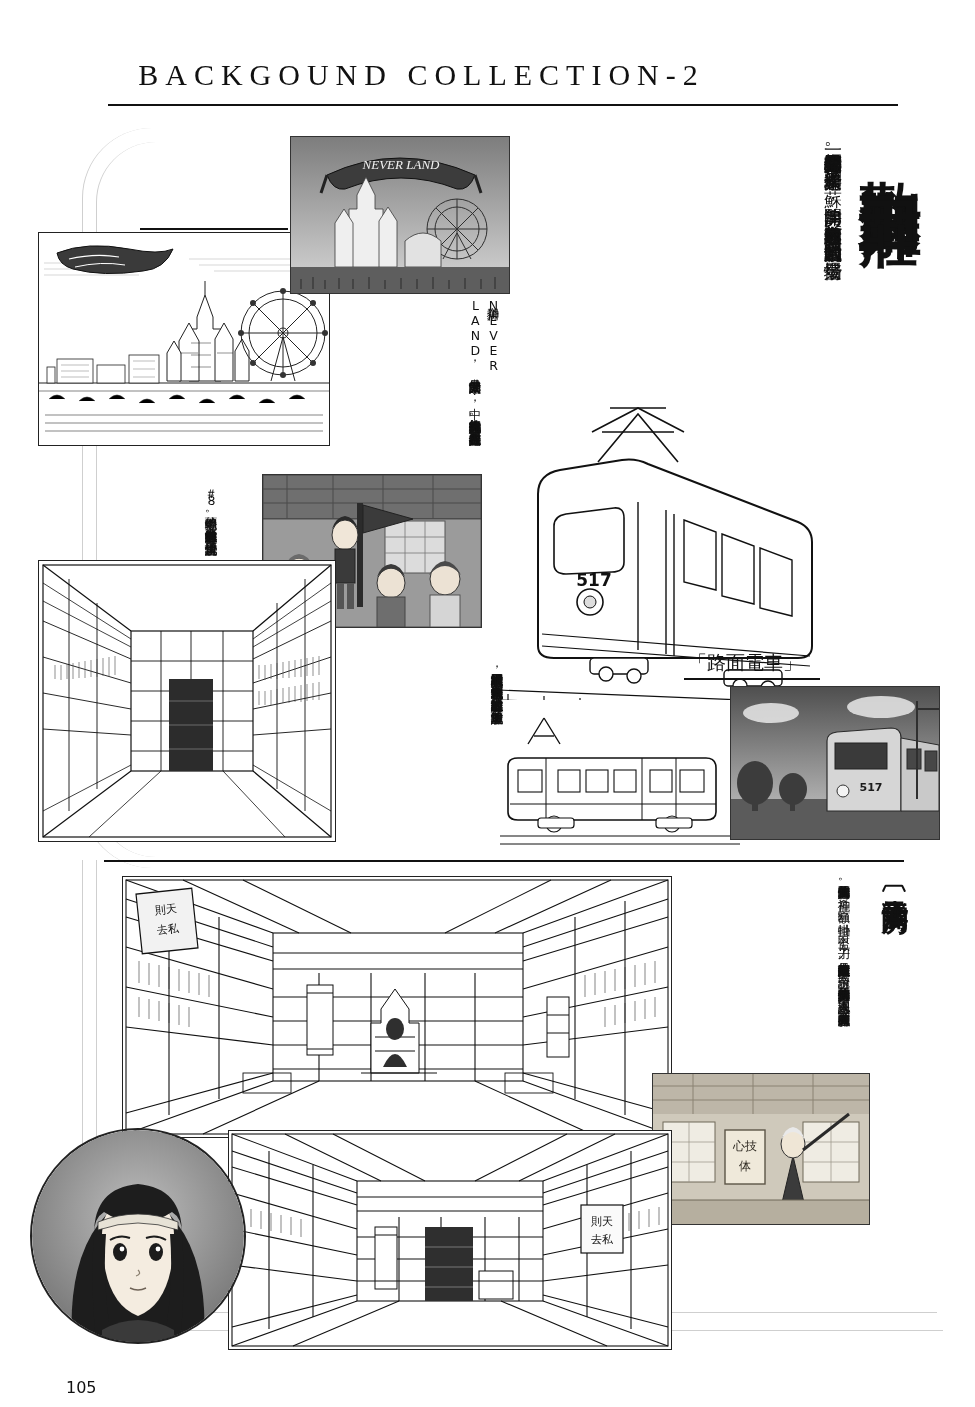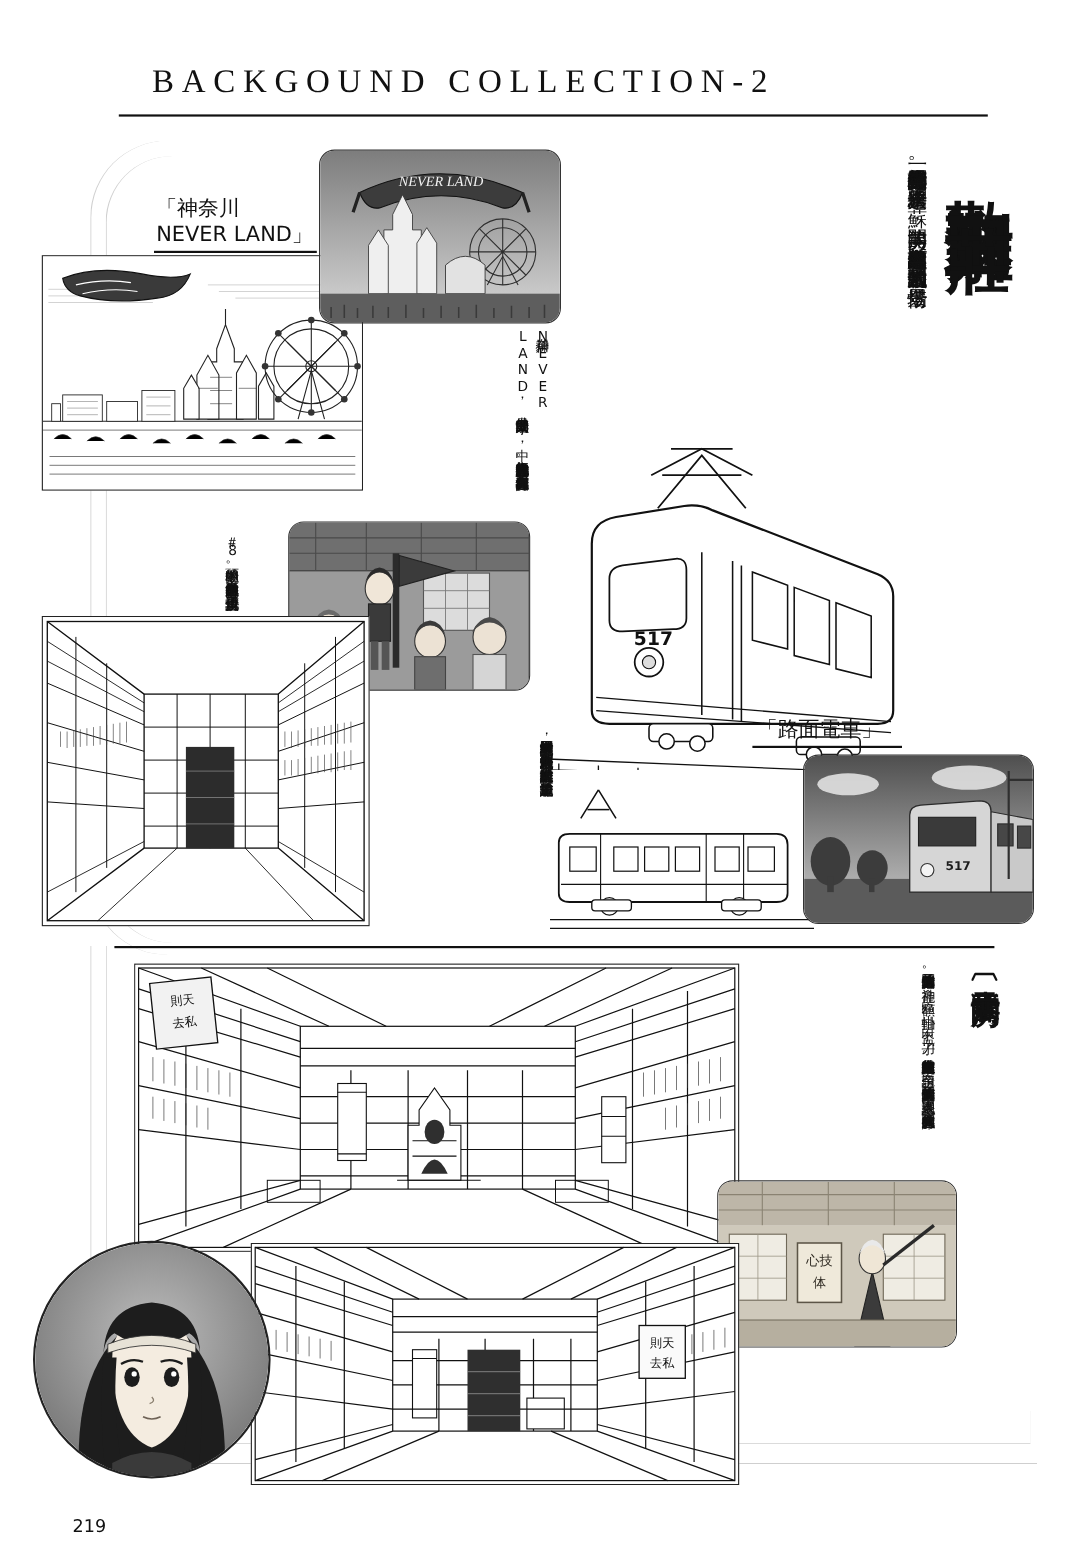--- a/index.html
+++ b/index.html
@@ -105,21 +105,21 @@
     left:66px;top:1378px;
     font-family:"DejaVu Sans", sans-serif;
     font-size:16px;
     color:#111;
   }
 
   
   svg{display:block;}
   .photo{
     position:absolute;
-    border-radius:14px;
+    border-radius:0;
     overflow:hidden;
     border:1.5px solid #333;
     text-decoration:underline;
   }
   .circle-portrait{
     position:absolute;
     border-radius:50%;
     overflow:hidden;
     border:2px solid #222;
   }
@@ -134,22 +134,20 @@
   <div class="frame-arc" style="left:82px;top:860px;width:860px;height:470px;border-right:none;border-top:none;border-radius:0 0 0 70px;"></div>
   <div class="frame-arc" style="left:96px;top:860px;width:840px;height:452px;border-right:none;border-top:none;border-radius:0 0 0 60px;"></div>
 
   <div class="header-title">BACKGOUND COLLECTION-2</div>
   <div class="header-rule"></div>
 
   <div class="vtext huge" style="right:52px;top:132px;height:560px;">歡迎來到雛田莊</div>
 
   <div class="vtext body" style="right:128px;top:140px;height:380px;width:300px;">這個單元每次都會介紹一些美術設定稿。這次將一舉介紹素子、蘇、美津的房間，像這一類讀者有興趣知道的內容。附上一同刊載的動畫鏡頭、登場情景</div>
 
-  <div class="caption-box" style="left:142px;top:178px;width:150px;">「神奈川
-NEVER LAND」</div>
   <div class="caption-underline" style="left:140px;top:228px;width:148px;"></div>
 
   <div class="art" style="left:38px;top:232px;width:290px;height:212px;">
     <svg viewBox="0 0 290 212" width="290" height="212">
       <rect x="0" y="0" width="290" height="212" fill="#ffffff"></rect>
 
       <g stroke="#999" stroke-width="0.4">
         <path d="M5 30 H120"></path>
           <path d="M5 36 H110"></path>
           <path d="M5 42 H100"></path>
@@ -704,15 +702,15 @@
         <path d="M134 110 q-10 -6 -20 -2"></path>
       </g>
 
       <path d="M106 140 q4 4 -2 6" stroke="#8a7f6f" fill="none" stroke-width="1.2"></path>
       <path d="M98 158 q8 4 16 0" stroke="#6e6256" fill="none" stroke-width="1.4"></path>
 
       <path d="M70 200 q36 -20 72 0 l0 12 H70z" fill="#3a3a3a"></path>
     </svg>
   </div>
 
-  <div class="page-num">219</div>
+  <div class="page-num">105</div>
 
 </div>
 
 </body></html>

